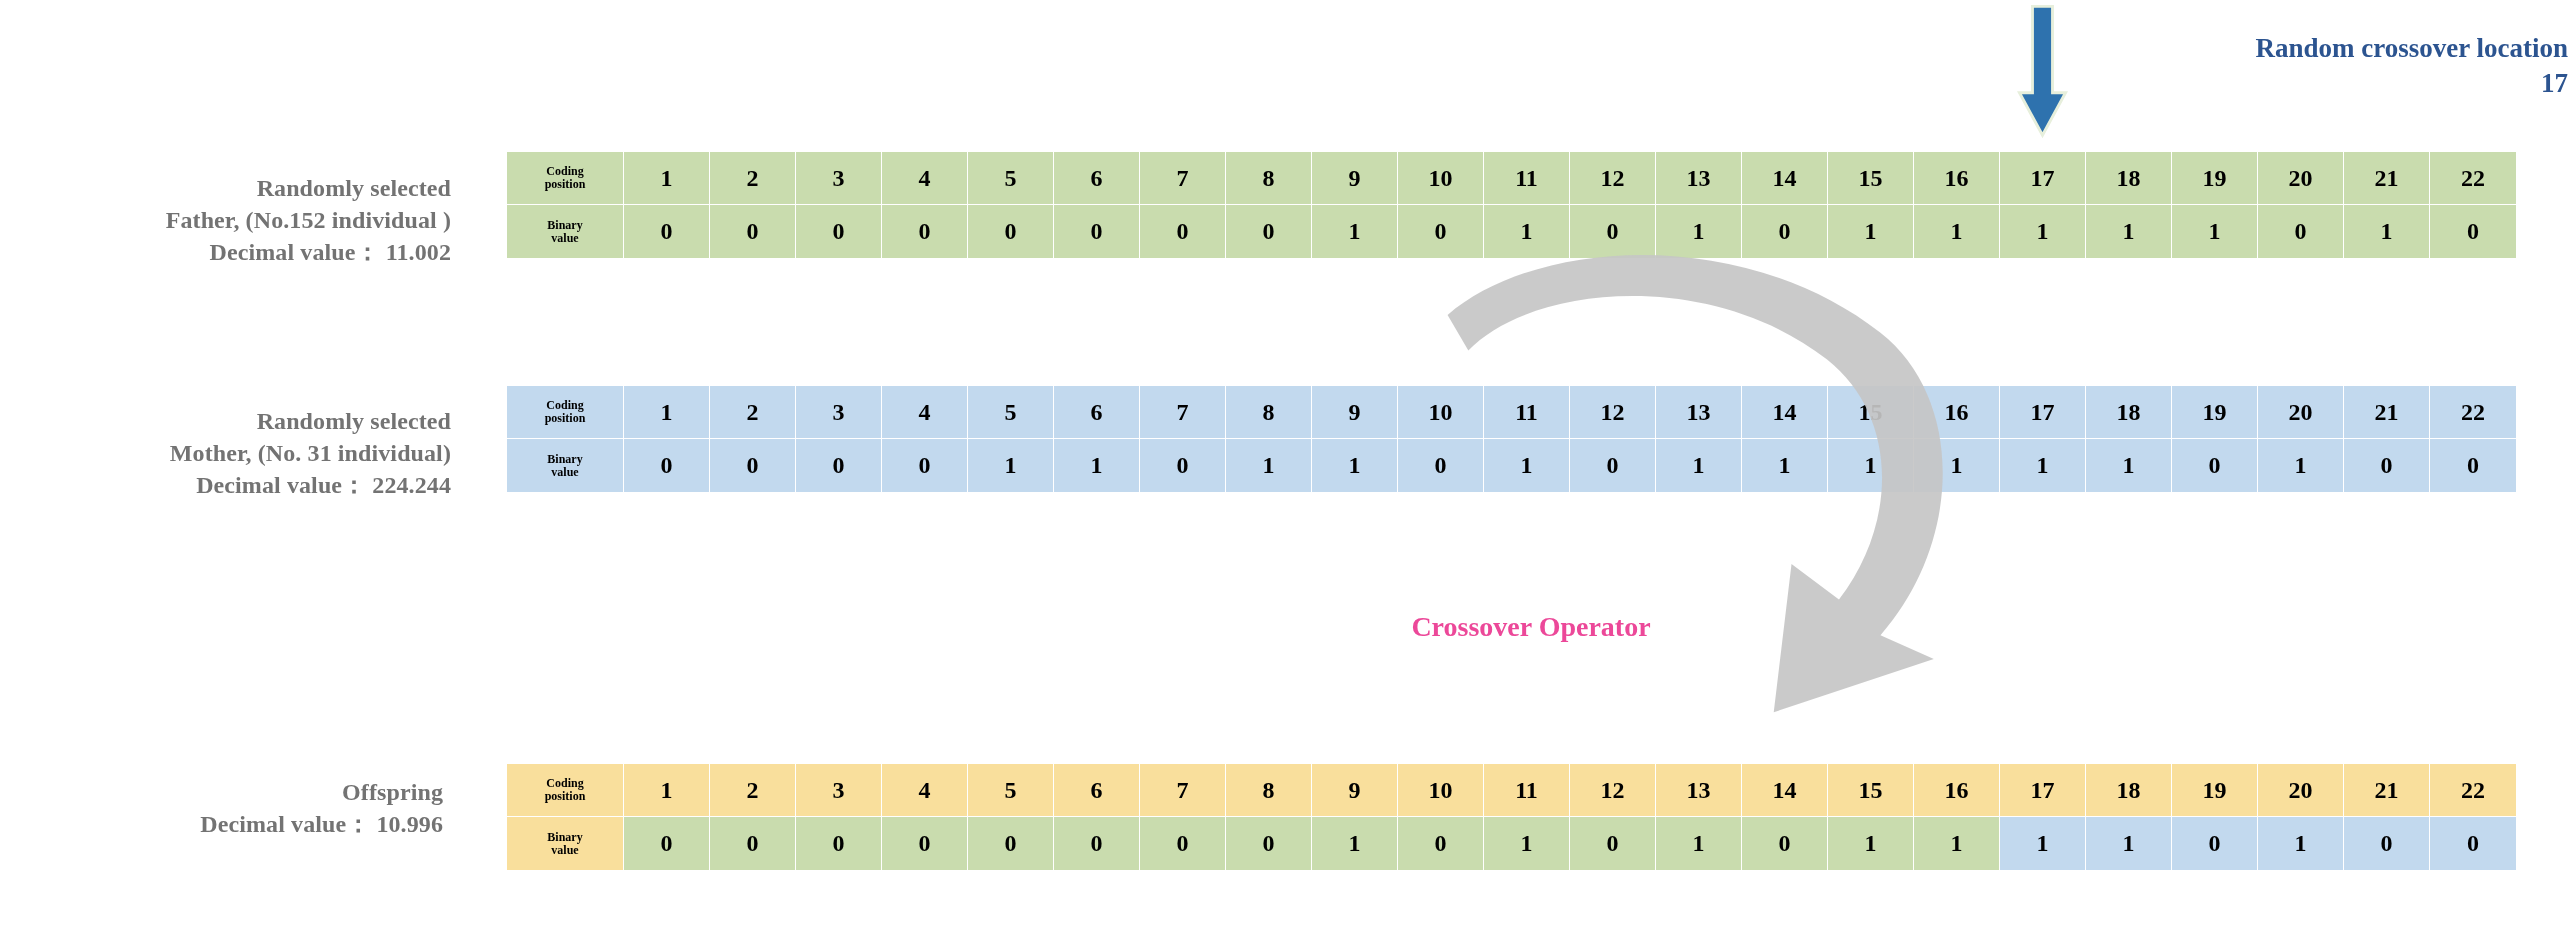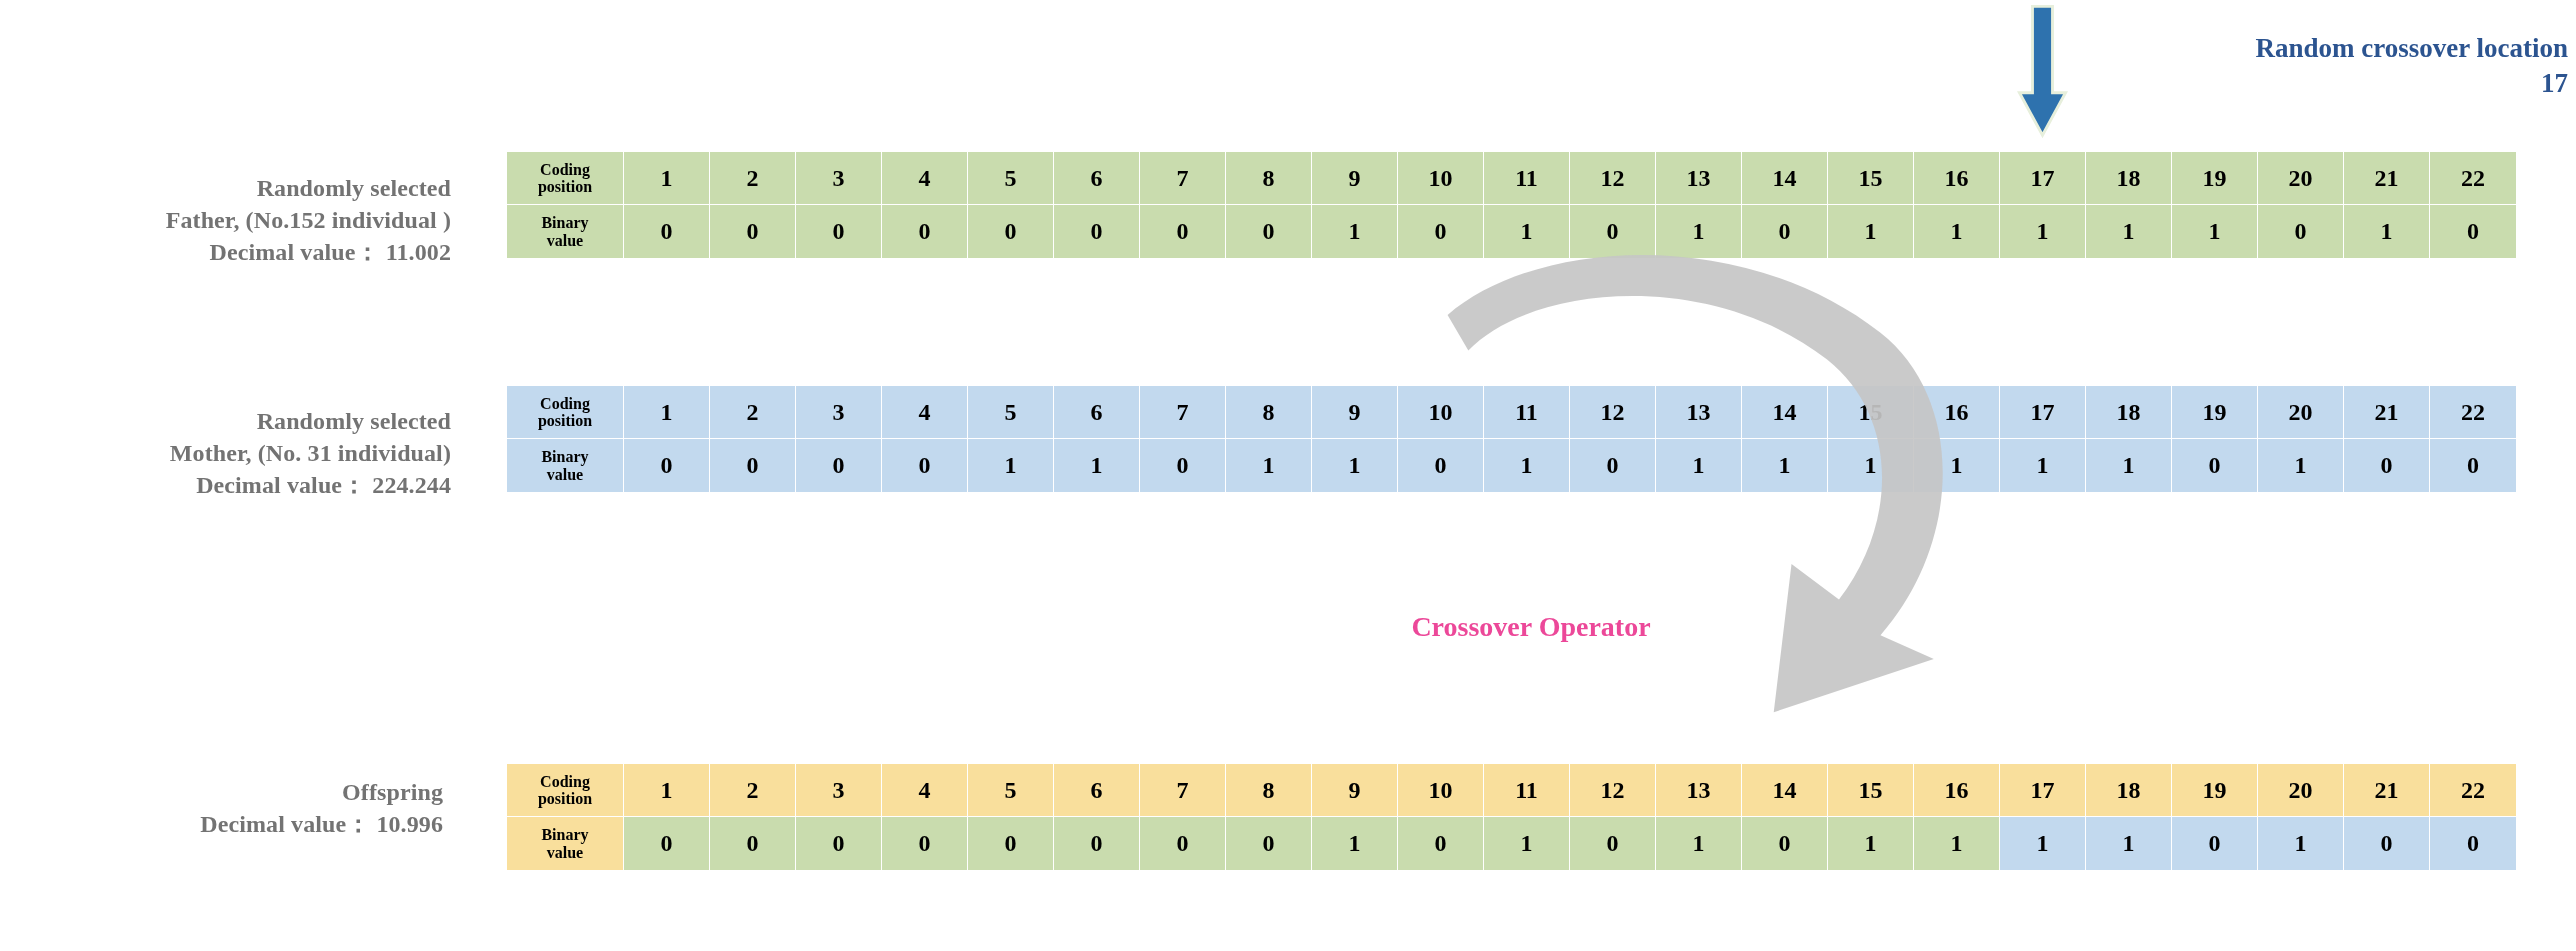--- a/index.html
+++ b/index.html
@@ -51,21 +51,21 @@
     font-weight:bold;
     color:#000000;
     box-sizing:border-box;
     border-right:1.2px solid #ffffff;
     border-bottom:1.8px solid #ffffff;
   }
   .cell:last-child{border-right:none;}
   .chrom-row:last-child .cell{border-bottom:none;}
   .cell.head-cell{
     flex:0 0 117px;
-    font-size:16px;
+    font-size:12px;
     line-height:1.08;
     font-weight:bold;
     flex-direction:column;
     text-align:center;
   }
   .cell.head-cell span{display:block;}
 
   
   .g{background:#c9dcae;}
   .b{background:#c2d9ee;}

